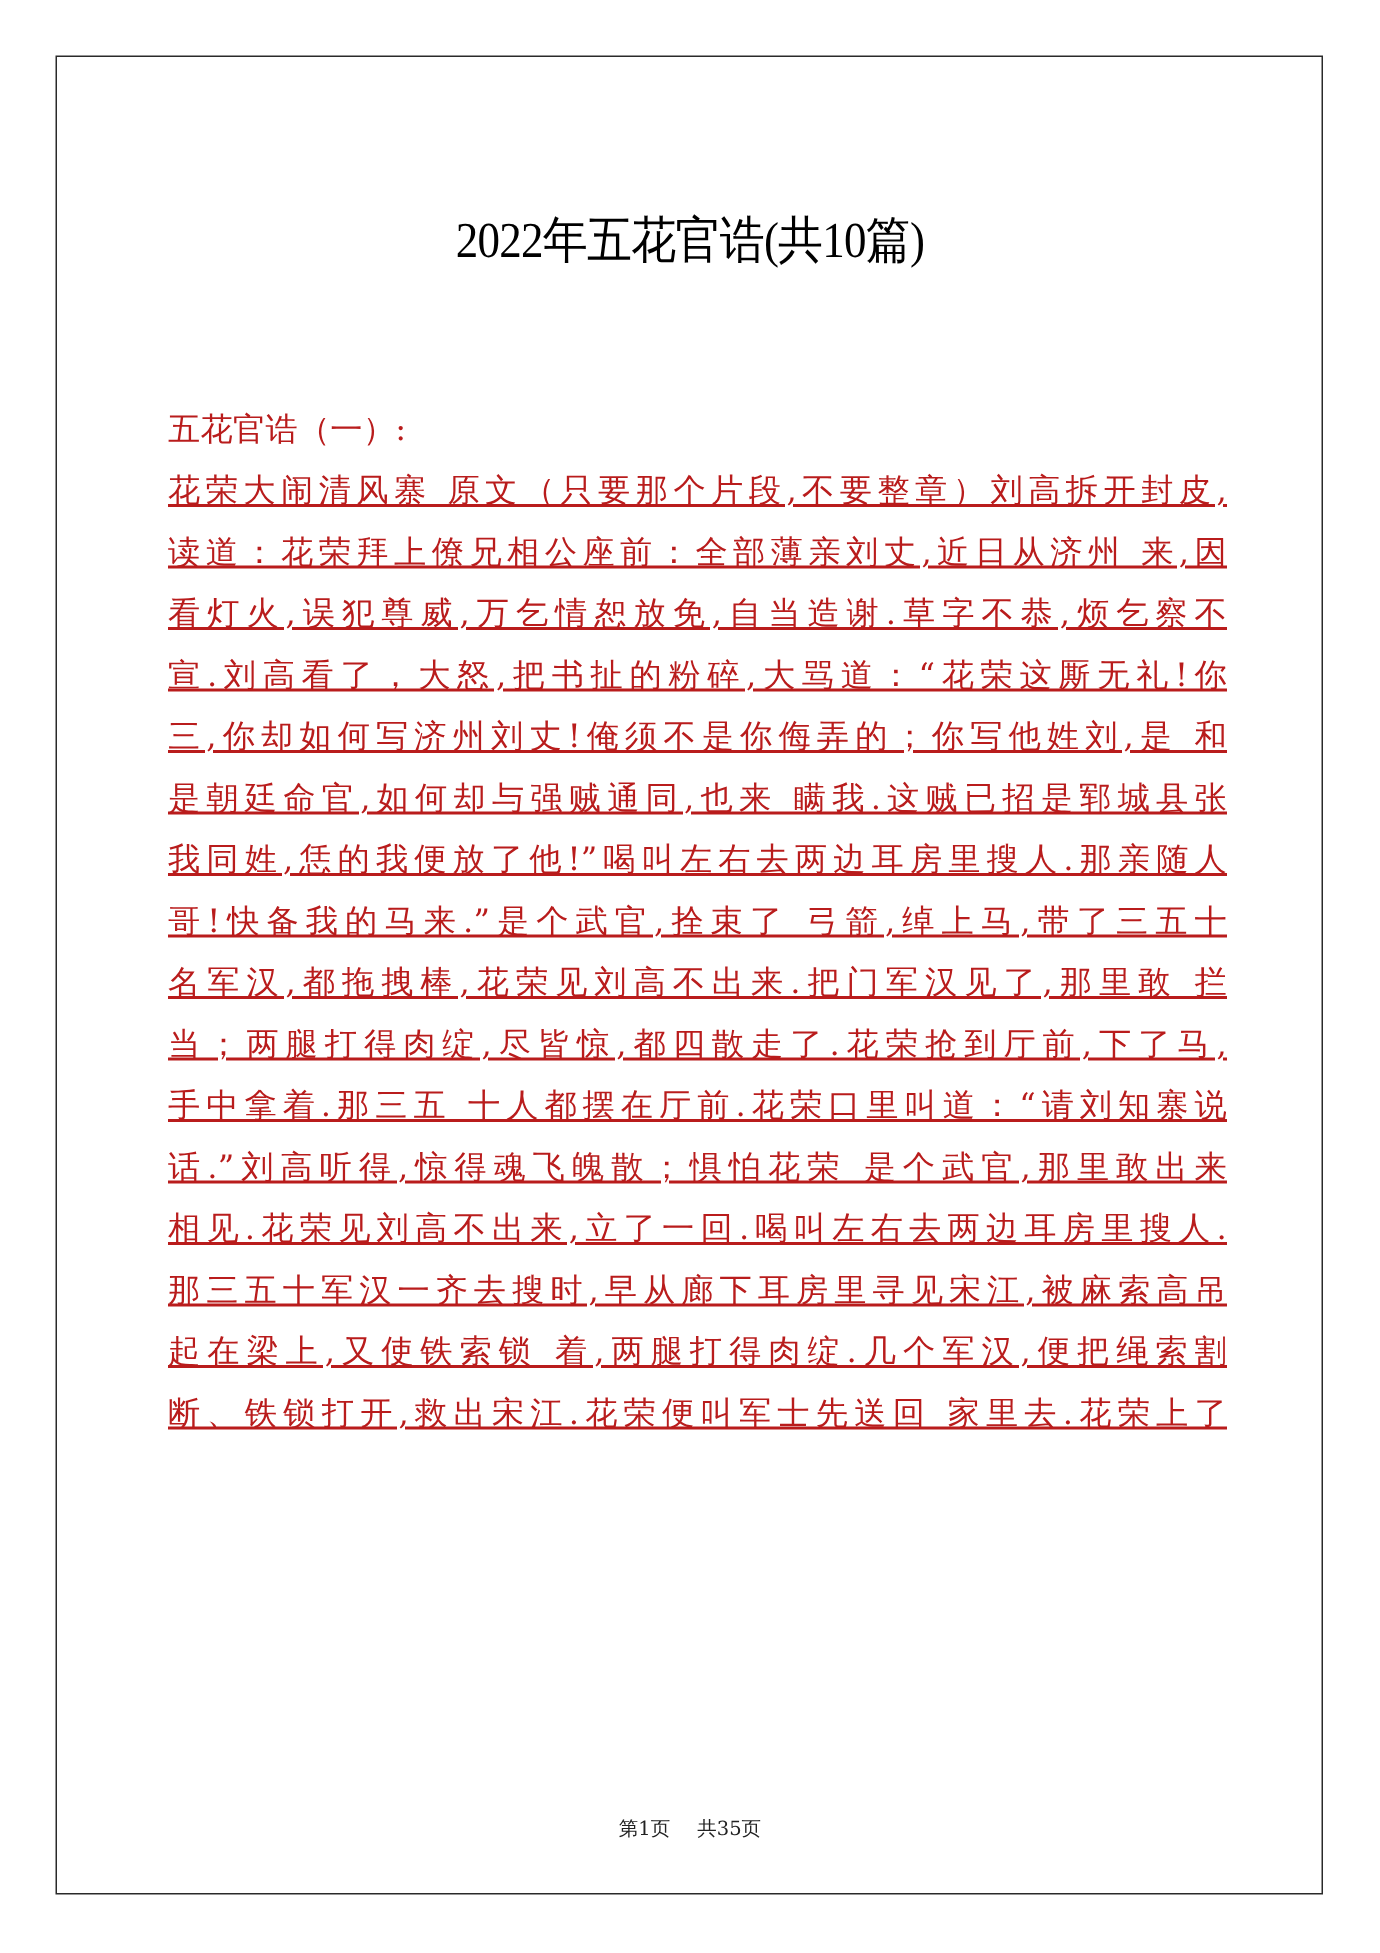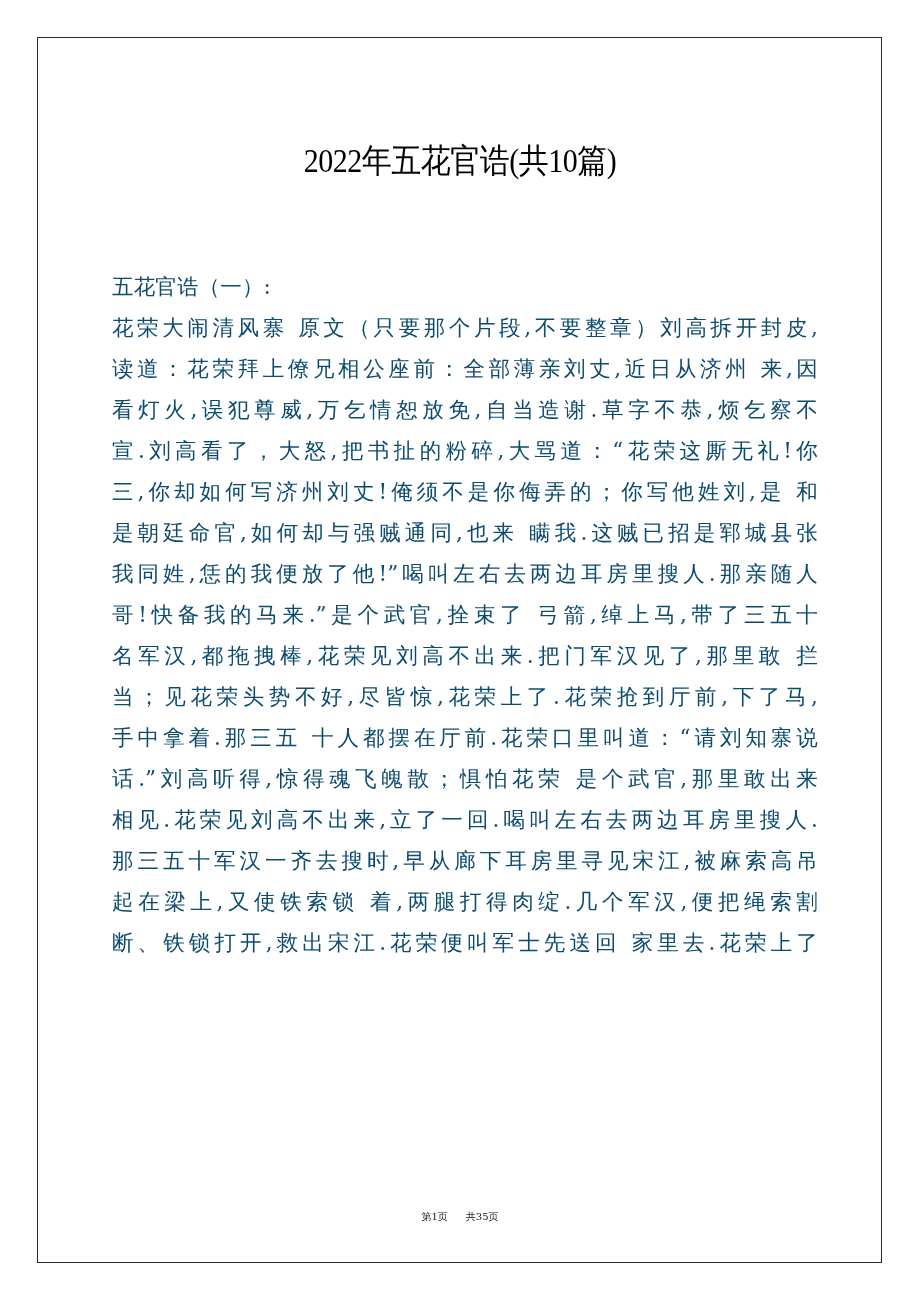--- a/index.html
+++ b/index.html
@@ -44,36 +44,37 @@
     top: 266px;
     width: 706px;
   }
   .line {
     height: 41px;
     line-height: 41px;
     font-size: 21.5px;
     white-space: nowrap;
     overflow: visible;
     letter-spacing: 0.15px;
-    color: #0c4a6e;
+    color: #b91c1c;
   }
   .line.justify {
     text-align: justify;
     text-align-last: justify;
+    text-decoration: underline;
   }
   .line.subheading {
     margin-bottom: 0px;
   }
   .footer {
     position: absolute;
     left: 0;
     top: 1210px;
     width: 920px;
     text-align: center;
-    font-size: 10px;
+    font-size: 13px;
     color: #222222;
     font-family: "DejaVu Serif", "Liberation Serif", serif;
   }
   .footer span { display: inline-block; }
   .footer .gap { width: 18px; }
 </style>
 </head>
 <body>
 
 <div class="page-frame"></div>
@@ -84,21 +85,21 @@
   <div class="line subheading">五花官诰（一）:</div>
   <div class="line justify">花荣大闹清风寨 原文（只要那个片段,不要整章）刘高拆开封皮,</div>
   <div class="line justify">读道：花荣拜上僚兄相公座前：全部薄亲刘丈,近日从济州 来,因</div>
   <div class="line justify">看灯火,误犯尊威,万乞情恕放免,自当造谢.草字不恭,烦乞察不</div>
   <div class="line justify">宣.刘高看了，大怒,把书扯的粉碎,大骂道：“花荣这厮无礼!你</div>
   <div class="line justify">三,你却如何写济州刘丈!俺须不是你侮弄的；你写他姓刘,是 和</div>
   <div class="line justify">是朝廷命官,如何却与强贼通同,也来 瞒我.这贼已招是郓城县张</div>
   <div class="line justify">我同姓,恁的我便放了他!”喝叫左右去两边耳房里搜人.那亲随人</div>
   <div class="line justify">哥!快备我的马来.”是个武官,拴束了 弓箭,绰上马,带了三五十</div>
   <div class="line justify">名军汉,都拖拽棒,花荣见刘高不出来.把门军汉见了,那里敢 拦</div>
-  <div class="line justify">当；见花荣头势不好,尽皆惊,花荣上了.花荣抢到厅前,下了马,</div>
+  <div class="line justify">当；两腿打得肉绽,尽皆惊,都四散走了.花荣抢到厅前,下了马,</div>
   <div class="line justify">手中拿着.那三五 十人都摆在厅前.花荣口里叫道：“请刘知寨说</div>
   <div class="line justify">话.”刘高听得,惊得魂飞魄散；惧怕花荣 是个武官,那里敢出来</div>
   <div class="line justify">相见.花荣见刘高不出来,立了一回.喝叫左右去两边耳房里搜人.</div>
   <div class="line justify">那三五十军汉一齐去搜时,早从廊下耳房里寻见宋江,被麻索高吊</div>
   <div class="line justify">起在梁上,又使铁索锁 着,两腿打得肉绽.几个军汉,便把绳索割</div>
   <div class="line justify">断、铁锁打开,救出宋江.花荣便叫军士先送回 家里去.花荣上了</div>
 </div>
 
 <div class="footer">
   <span>第1页</span><span class="gap"></span><span>共35页</span>

